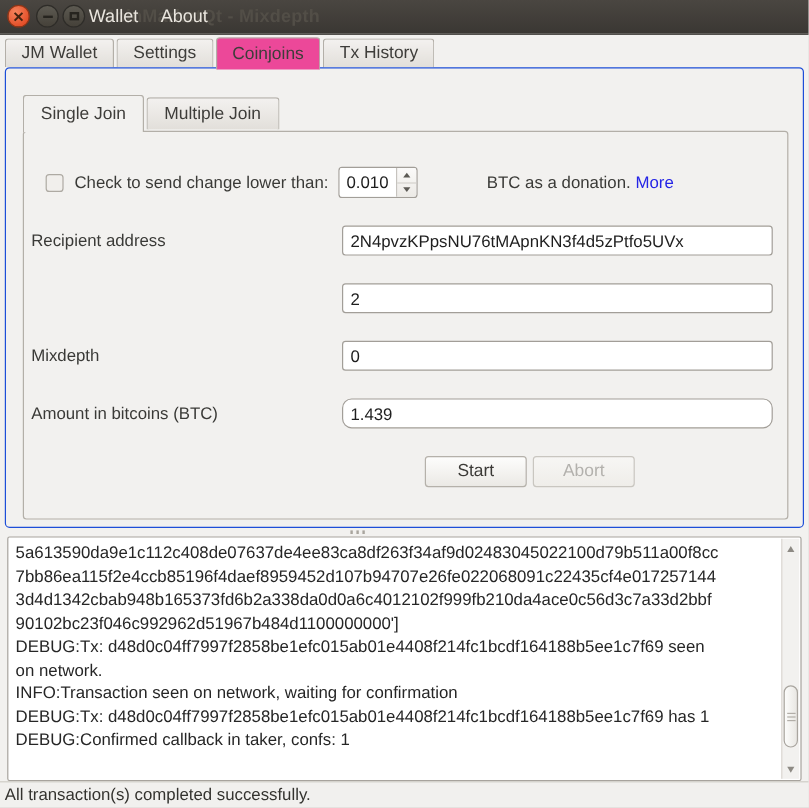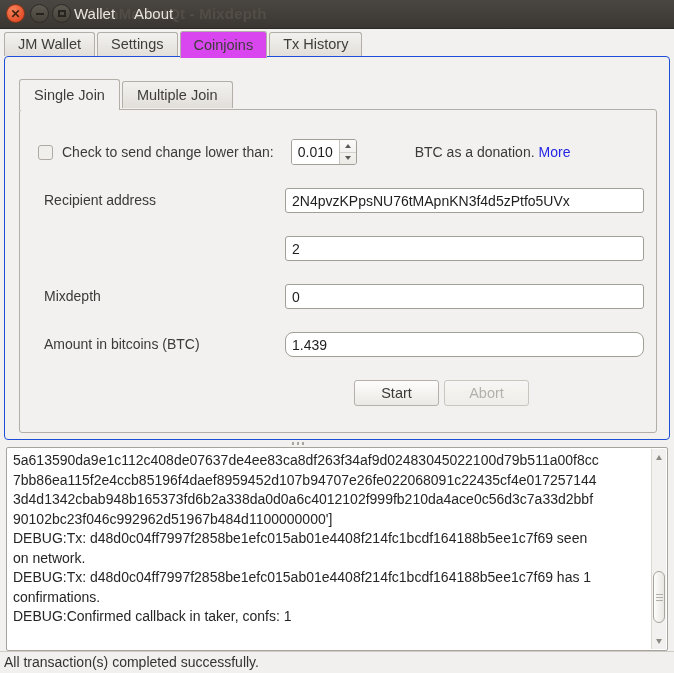--- a/index.html
+++ b/index.html
@@ -32,57 +32,57 @@
   .menu-item.m0{ left:74px; } .menu-item.m1{ left:134px; }
   
   .tabbar{ position:absolute; left:4px; top:30px; height:27px; display:flex;
     align-items:flex-end; z-index:3; }
   .tab{ height:24px; margin-bottom:1px; padding:0 13px; line-height:23px;
     font-size:14.5px; color:#3e3d3a; white-space:nowrap;
     background:linear-gradient(#f3f1ef,#e2dfda);
     border:1px solid #b3afa8; border-bottom:none; border-radius:3px 3px 0 0;
     margin-right:2px; }
   .tab.active{ height:27px; margin-bottom:-1px; line-height:27px;
-    background:#d946ef; z-index:4; position:relative; }
+    background:#ec4899; z-index:4; position:relative; }
   
   .main-pane{ position:absolute; left:4px; top:56px; width:666px; height:384px;
     background:#f2f1ef; border:1px solid #1d4ed8; border-radius:4px; z-index:1; }
   
   .subtabbar{ position:absolute; left:14px; top:21px; height:31px; display:flex;
     align-items:flex-end; z-index:3; }
   .subtab{ height:27px; margin-bottom:1px; padding:0 14px; line-height:26px;
     font-size:14.5px; color:#3e3d3a; white-space:nowrap;
     background:linear-gradient(#f3f1ef,#e2dfda);
     border:1px solid #b3afa8; border-bottom:none; border-radius:3px 3px 0 0;
     margin-right:2px; }
   .subtab.active{ height:31px; margin-bottom:-1px; line-height:31px;
     background:#f2f1ef; z-index:4; position:relative; }
   .sub-pane{ position:absolute; left:14px; top:52px; width:638px; bottom:6px;
     background:#f2f1ef; border:1px solid #b3afa8; border-radius:3px; z-index:2; }
   
   .donation-row{ position:absolute; left:18px; top:29px; height:26px;
     display:flex; align-items:center; font-size:14px; color:#3a3a37; }
   .checkbox{ width:15px; height:15px; background:#f1efec;
     border:1px solid #aeaaa3; border-radius:3px; margin-right:9px; }
-  .spinbox{ margin-left:17px; width:66px; height:26px; display:flex;
+  .spinbox{ margin-left:8px; width:66px; height:26px; display:flex;
     border:1px solid #a29e98; border-radius:3px; overflow:hidden; background:#fff;justify-content:flex-end; }
   .spin-input{ flex:1; min-width:0; border:none; outline:none; padding:0 0 0 6px;
     font-family:inherit; font-size:14px; color:#1e1e1e; background:#fff; }
   .spin-btns{ width:17px; display:flex; flex-direction:column;
     border-left:1px solid #c6c3be; background:linear-gradient(#fbfaf9,#eceae6); }
   .spin-up,.spin-down{ flex:1; display:flex; align-items:center; justify-content:center; }
   .spin-up{ border-bottom:1px solid #d4d1cc; }
   .arr-up{ width:0; height:0; border-left:3px solid transparent;
     border-right:3px solid transparent; border-bottom:4px solid #5c5a55; }
   .arr-down{ width:0; height:0; border-left:3px solid transparent;
     border-right:3px solid transparent; border-top:4px solid #5c5a55; }
   .suffix{ margin-left:10px; white-space:nowrap;padding-left:48px; }
   .more-link{ color:#2525e6; text-decoration:none; margin-left:4px; cursor:pointer; }
   
-  .field-label{ position:absolute; left:24px; height:25px; line-height:25px;
+  .field-label{ position:absolute; left:6px; height:25px; line-height:25px;
     font-size:14px; color:#3a3a37; white-space:nowrap; }
   .field-input{ position:absolute; left:265px; width:359px; height:25px;
     background:#fff; border:1px solid #a29e98; border-radius:3px;
     font-family:inherit; font-size:14px; color:#1e1e1e; padding:0 6px; outline:none; }
   
   .btn{ position:absolute; top:270px; width:85px; height:26px;
     border:1px solid #b5b1aa; border-radius:3px; text-align:center;
     background:linear-gradient(#fdfdfc,#ebe9e5); font-family:inherit;
     font-size:14.5px; color:#3b3a37; line-height:24px; }
   .btn.start{ left:334px; }
@@ -192,22 +192,22 @@
       <i></i>
     </div>
 
   <div class="log">
       <div class="log-line">5a613590da9e1c112c408de07637de4ee83ca8df263f34af9d02483045022100d79b511a00f8cc</div>
       <div class="log-line">7bb86ea115f2e4ccb85196f4daef8959452d107b94707e26fe022068091c22435cf4e017257144</div>
       <div class="log-line">3d4d1342cbab948b165373fd6b2a338da0d0a6c4012102f999fb210da4ace0c56d3c7a33d2bbf</div>
       <div class="log-line">90102bc23f046c992962d51967b484d1100000000']</div>
       <div class="log-line">DEBUG:Tx: d48d0c04ff7997f2858be1efc015ab01e4408f214fc1bcdf164188b5ee1c7f69 seen</div>
       <div class="log-line">on network.</div>
+      <div class="log-line">INFO:Transaction seen on network, waiting for confirmation</div>
       <div class="log-line">DEBUG:Tx: d48d0c04ff7997f2858be1efc015ab01e4408f214fc1bcdf164188b5ee1c7f69 has 1</div>
-      <div class="log-line">confirmations.</div>
       <div class="log-line">DEBUG:Confirmed callback in taker, confs: 1</div>
     </div>
   <div class="scrollbar">
     <span class="sb-arrow up">
         <i class="sb-tri-up"></i>
       </span>
     <span class="sb-thumb">
         <i></i>
         <i></i>
         <i></i>

